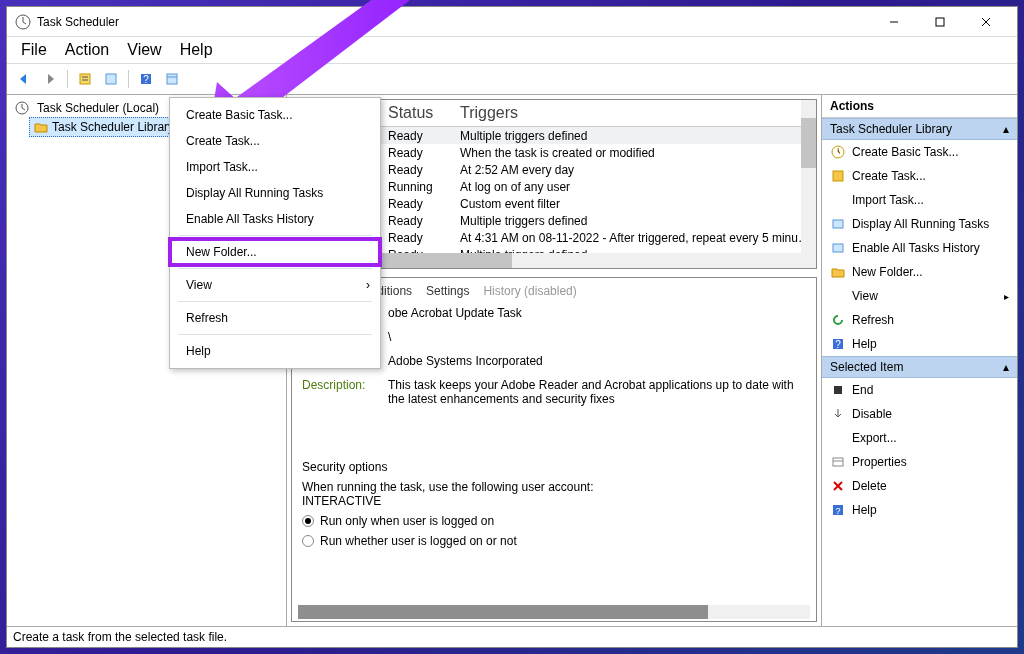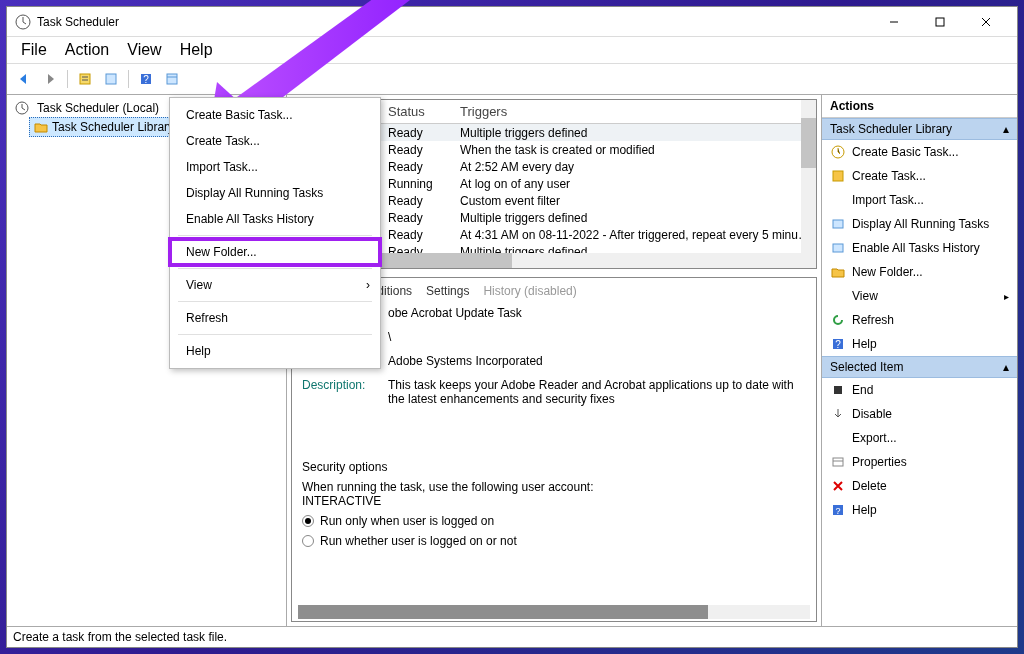--- a/index.html
+++ b/index.html
@@ -20,38 +20,38 @@
   .tree { width: 280px; border-right: 1px solid #aaa; padding: 4px; font-size: 12px; position: relative; }
   .tree-root { padding: 2px 4px; display: flex; align-items: center; gap: 8px; }
   .tree-child { margin-left: 18px; padding: 2px 4px; display: flex; align-items: center; gap: 4px; background: #cde8ff; border: 1px dotted #2a6dbb; }
   .contextmenu { position: absolute; left: 162px; top: 2px; width: 212px; background: #fff; border: 1px solid #bbb; box-shadow: 2px 2px 6px rgba(0,0,0,.25); z-index: 10; padding: 4px 0; }
   .cm-item { font-size: 12px; padding: 6px 16px; position: relative; }
   .cm-sep { height: 1px; background: #e0e0e0; margin: 3px 8px; }
   .cm-highlight { outline: 4px solid #a020f0; outline-offset: -2px; font-weight: 400; }
   .cm-sub::after { content: "›"; position: absolute; right: 10px; }
   .main { flex: 1; display: flex; flex-direction: column; min-width: 0; padding: 4px; }
   .tasklist { border: 1px solid #888; height: 170px; position: relative; overflow: hidden; }
-  .tl-header { display: flex; font-size: 13px; color: #444; border-bottom: 1px solid #ccc; background: #fff; }
+  .tl-header { display: flex; font-size: 16px; color: #444; border-bottom: 1px solid #ccc; background: #fff; }
   .tl-header div { padding: 4px 6px; }
   .col-name { width: 90px; }
   .col-status { width: 72px; }
   .col-trig { flex: 1; }
   .tl-row { display: flex; font-size: 12px; color: #000; }
   .tl-row div { padding: 1.5px 6px; white-space: nowrap; overflow: hidden; text-overflow: ellipsis; }
   .tl-row:first-of-type { background: #eef2f5; }
   .tl-vscroll { position: absolute; right: 0; top: 0; bottom: 0; width: 15px; background: #f0f0f0; }
   .tl-vthumb { width: 100%; height: 50px; background: #c4c4c4; position: absolute; top: 18px; }
   .tl-hscroll { position: absolute; left: 0; right: 15px; bottom: 0; height: 15px; background: #f0f0f0; }
   .tl-hthumb { height: 100%; width: 220px; background: #c4c4c4; position: absolute; left: 0; }
   .details { border: 1px solid #888; margin-top: 8px; flex: 1; padding: 6px 10px 0 10px; position: relative; overflow: hidden; }
   .tabs { display: flex; gap: 14px; font-size: 12px; color: #333; margin-bottom: 8px; }
   .tabs span:last-child { color: #999; }
   .dform { font-size: 12px; }
   .drow { display: flex; margin-bottom: 10px; }
-  .dlabel { width: 86px; color: #0f766e; }
+  .dlabel { width: 86px; color: #4d7c0f; }
   .dval { flex: 1; color: #000; }
   .descbox { border: 0; padding: 0; height: 72px; }
   .secopt { font-size: 12px; margin-top: 4px; }
   .secopt .hdr { color: #000; margin-bottom: 6px; }
   .radio { display: flex; align-items: center; gap: 6px; margin-top: 6px; }
   .radio .rdot { width: 12px; height: 12px; border: 1px solid #888; border-radius: 50%; position: relative; }
   .radio.sel .rdot::after { content: ""; width: 6px; height: 6px; border-radius: 50%; background: #000; position: absolute; top: 2px; left: 2px; }
   .d-hscroll { position: absolute; left: 6px; right: 6px; bottom: 2px; height: 14px; background: #f0f0f0; }
   .d-hthumb { height: 100%; width: 80%; background: #8e8e8e; }
   .actions { width: 196px; border-left: 1px solid #aaa; display: flex; flex-direction: column; font-size: 12px; }

